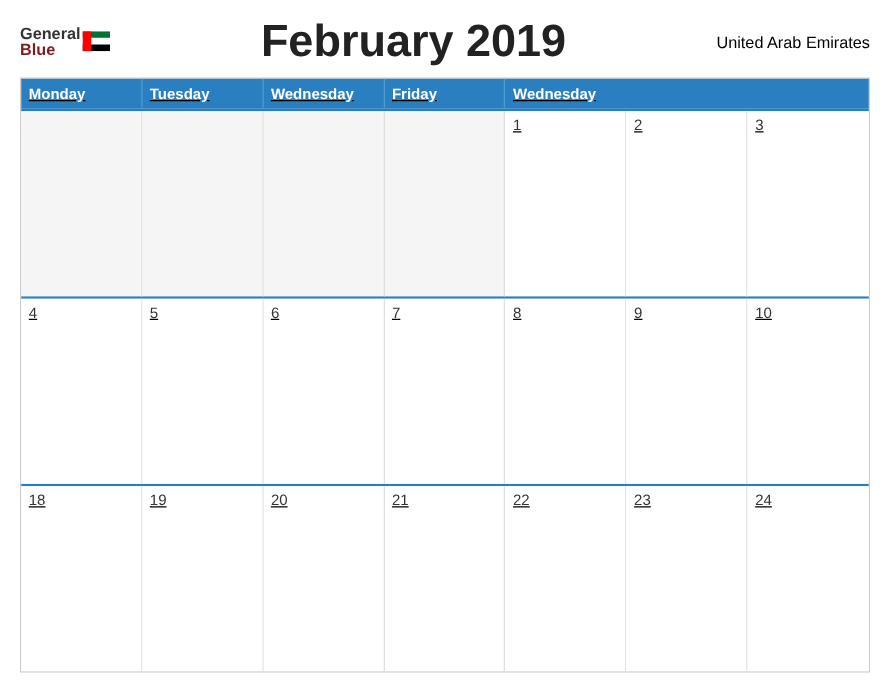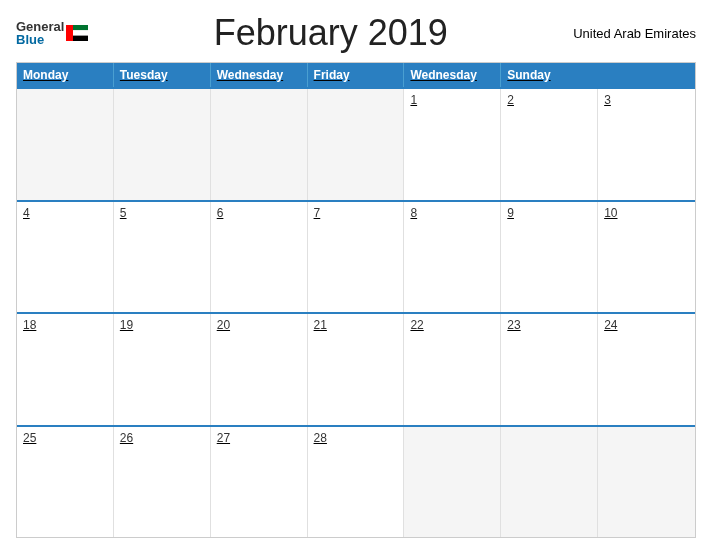--- a/index.html
+++ b/index.html
@@ -31,31 +31,31 @@
     }
     .logo-text-general {
       font-size: 13px;
       font-weight: bold;
       color: #333;
       line-height: 1;
     }
     .logo-text-blue {
       font-size: 13px;
       font-weight: bold;
-      color: #0369a1;
+      color: #7f1d1d;
       line-height: 1;
     }
     .logo-flag {
       width: 22px;
       height: 16px;
       margin-left: 2px;
     }
     .header-title {
       font-size: 36px;
-      font-weight: normal;
+      font-weight: bold;
       color: #222;
       text-align: center;
       flex: 1;
     }
     .header-country {
       font-size: 13px;
       color: #000000;
       text-align: right;
       min-width: 120px;
     }
@@ -137,21 +137,20 @@
     <div class="header-country">United Arab Emirates</div>
   </div>
 
   <div class="calendar">
     <div class="cal-header-row">
       <div class="cal-header-cell">Monday</div>
       <div class="cal-header-cell">Tuesday</div>
       <div class="cal-header-cell">Wednesday</div>
       <div class="cal-header-cell">Friday</div>
       <div class="cal-header-cell">Wednesday</div>
-      <div class="cal-header-cell">Sunday</div>
     </div>
     <div class="cal-body" id="cal-body">
     <div class="cal-week">
           <div class="cal-cell empty"></div>
           <div class="cal-cell empty"></div>
           <div class="cal-cell empty"></div>
           <div class="cal-cell empty"></div>
           <div class="cal-cell">
             <span class="day-num">1</span>
           </div>
@@ -200,33 +199,16 @@
           </div>
           <div class="cal-cell">
             <span class="day-num">22</span>
           </div>
           <div class="cal-cell">
             <span class="day-num">23</span>
           </div>
           <div class="cal-cell">
             <span class="day-num">24</span>
           </div>
-        </div>
-        <div class="cal-week">
-          <div class="cal-cell">
-            <span class="day-num">25</span>
-          </div>
-          <div class="cal-cell">
-            <span class="day-num">26</span>
-          </div>
-          <div class="cal-cell">
-            <span class="day-num">27</span>
-          </div>
-          <div class="cal-cell">
-            <span class="day-num">28</span>
-          </div>
-          <div class="cal-cell empty"></div>
-          <div class="cal-cell empty"></div>
-          <div class="cal-cell empty"></div>
         </div>
       </div>
   </div>
 </div>
 
 </body></html>

